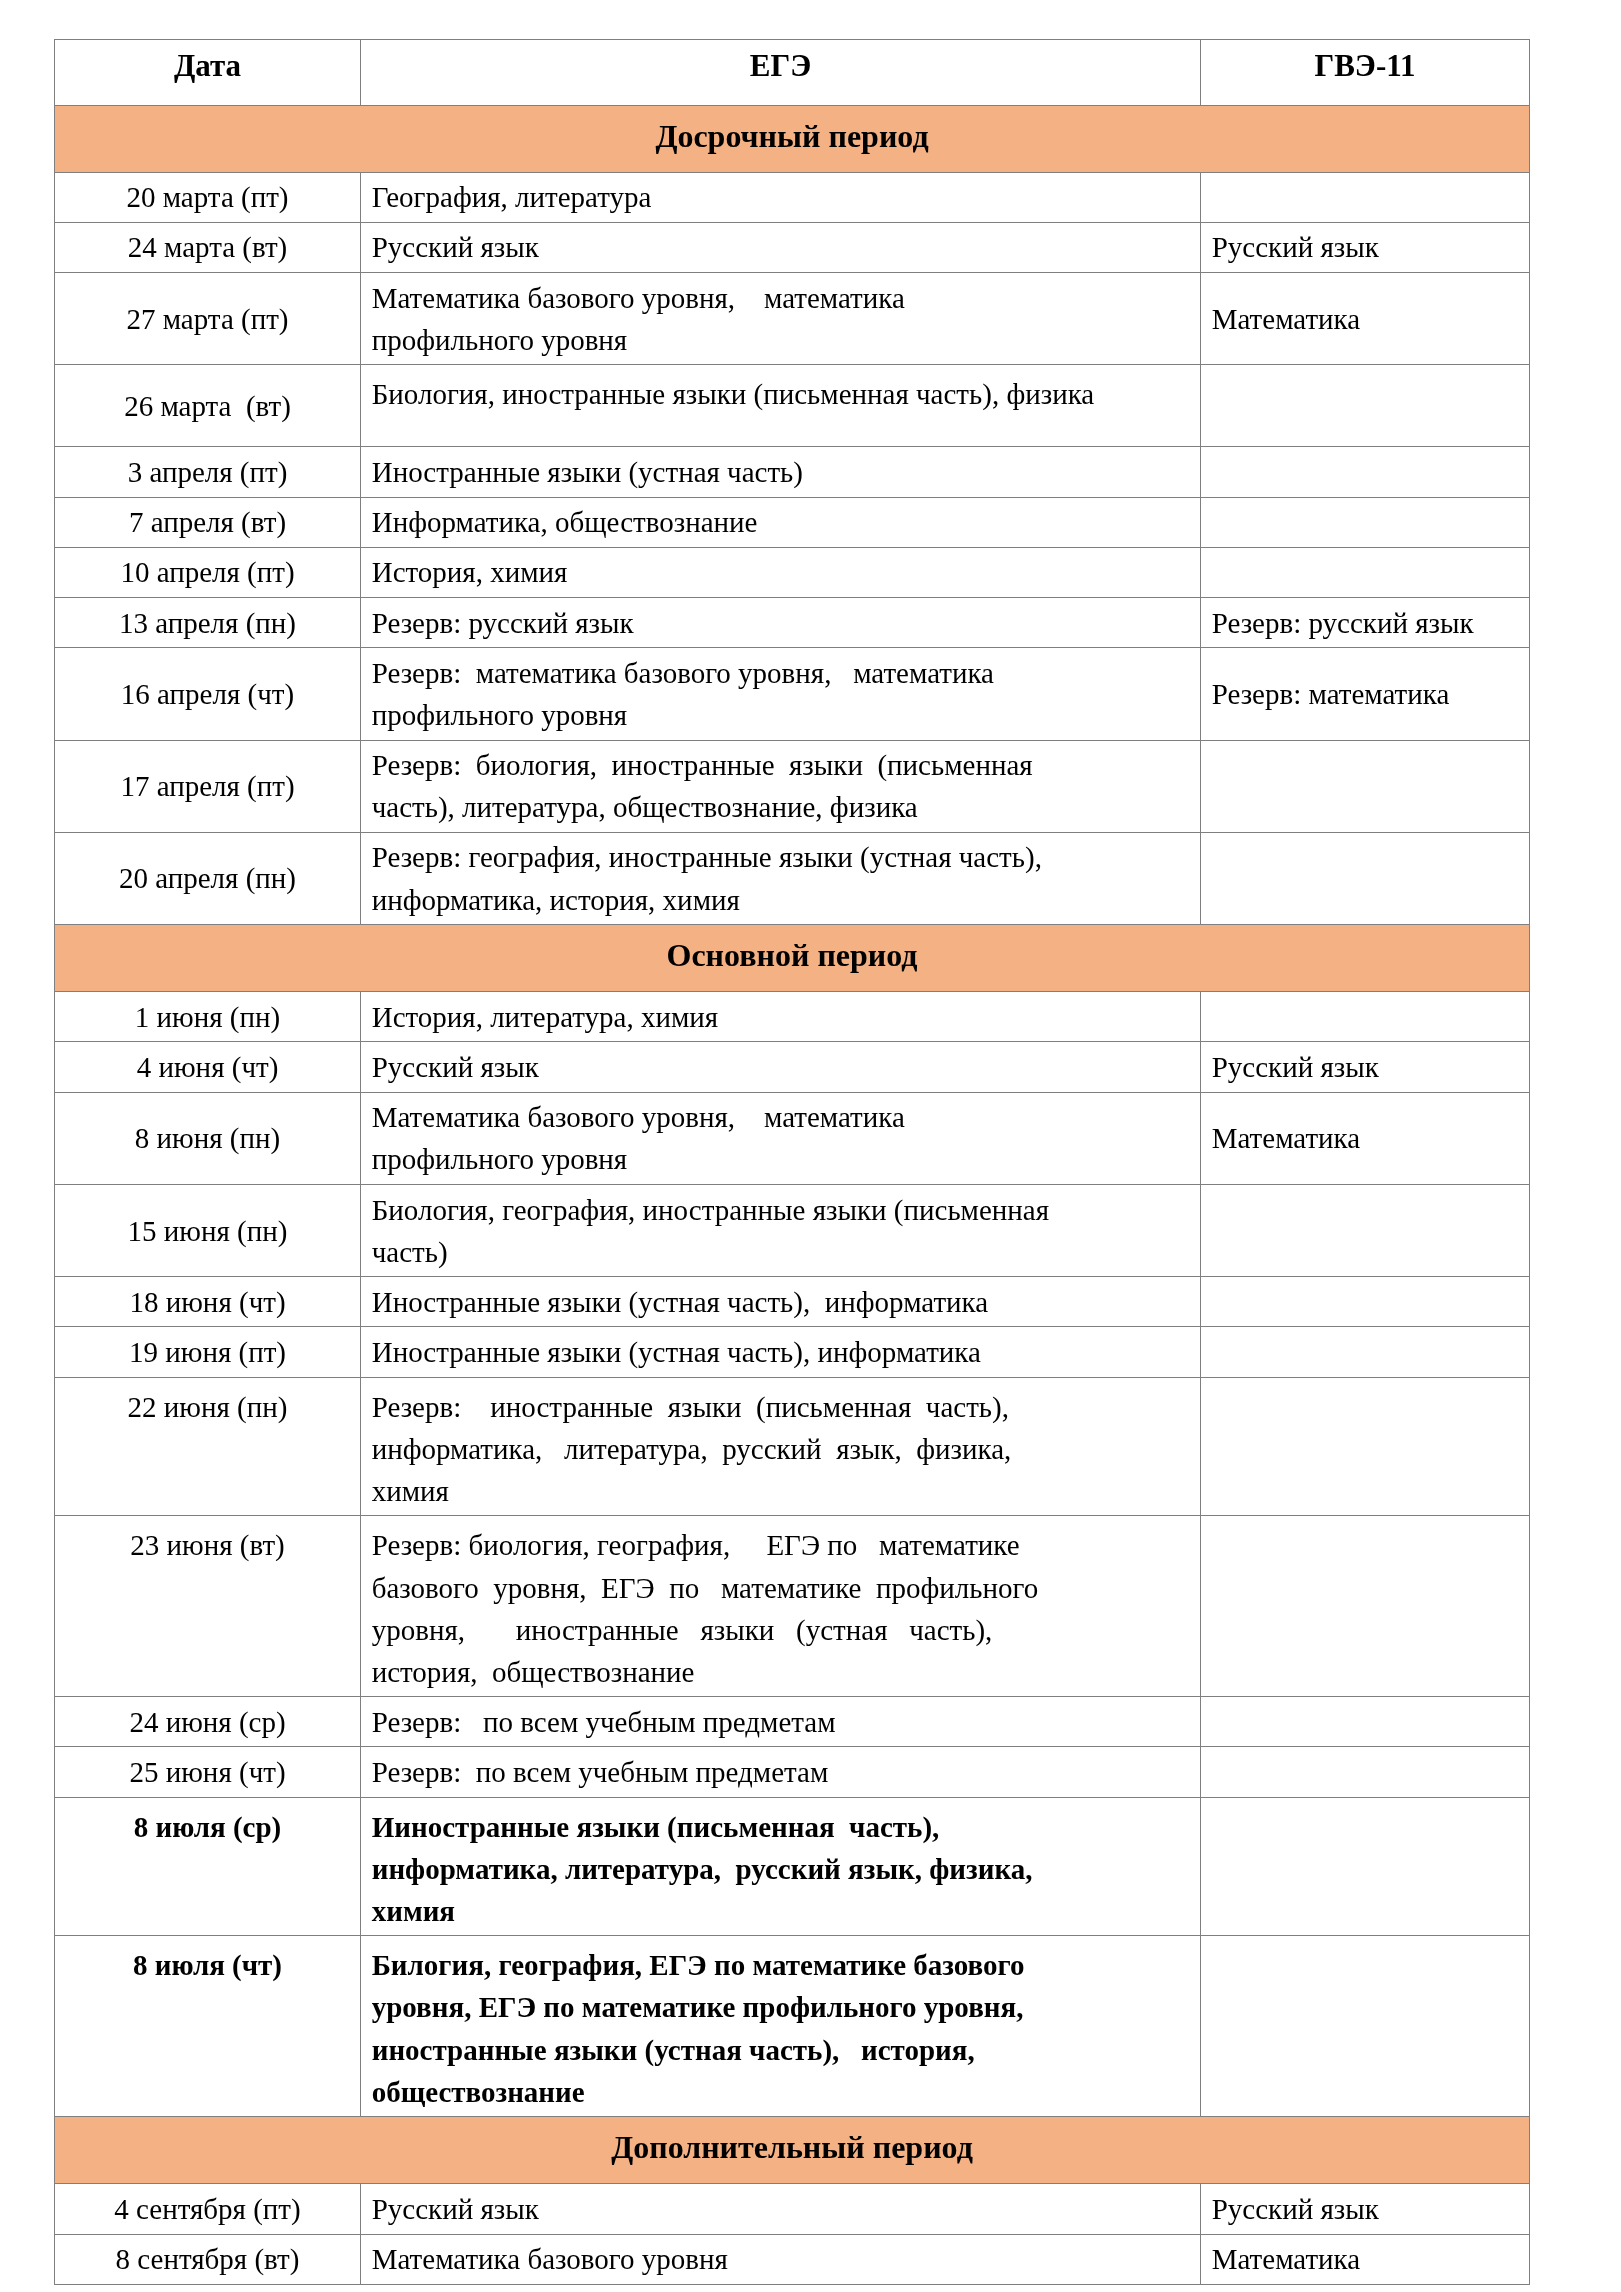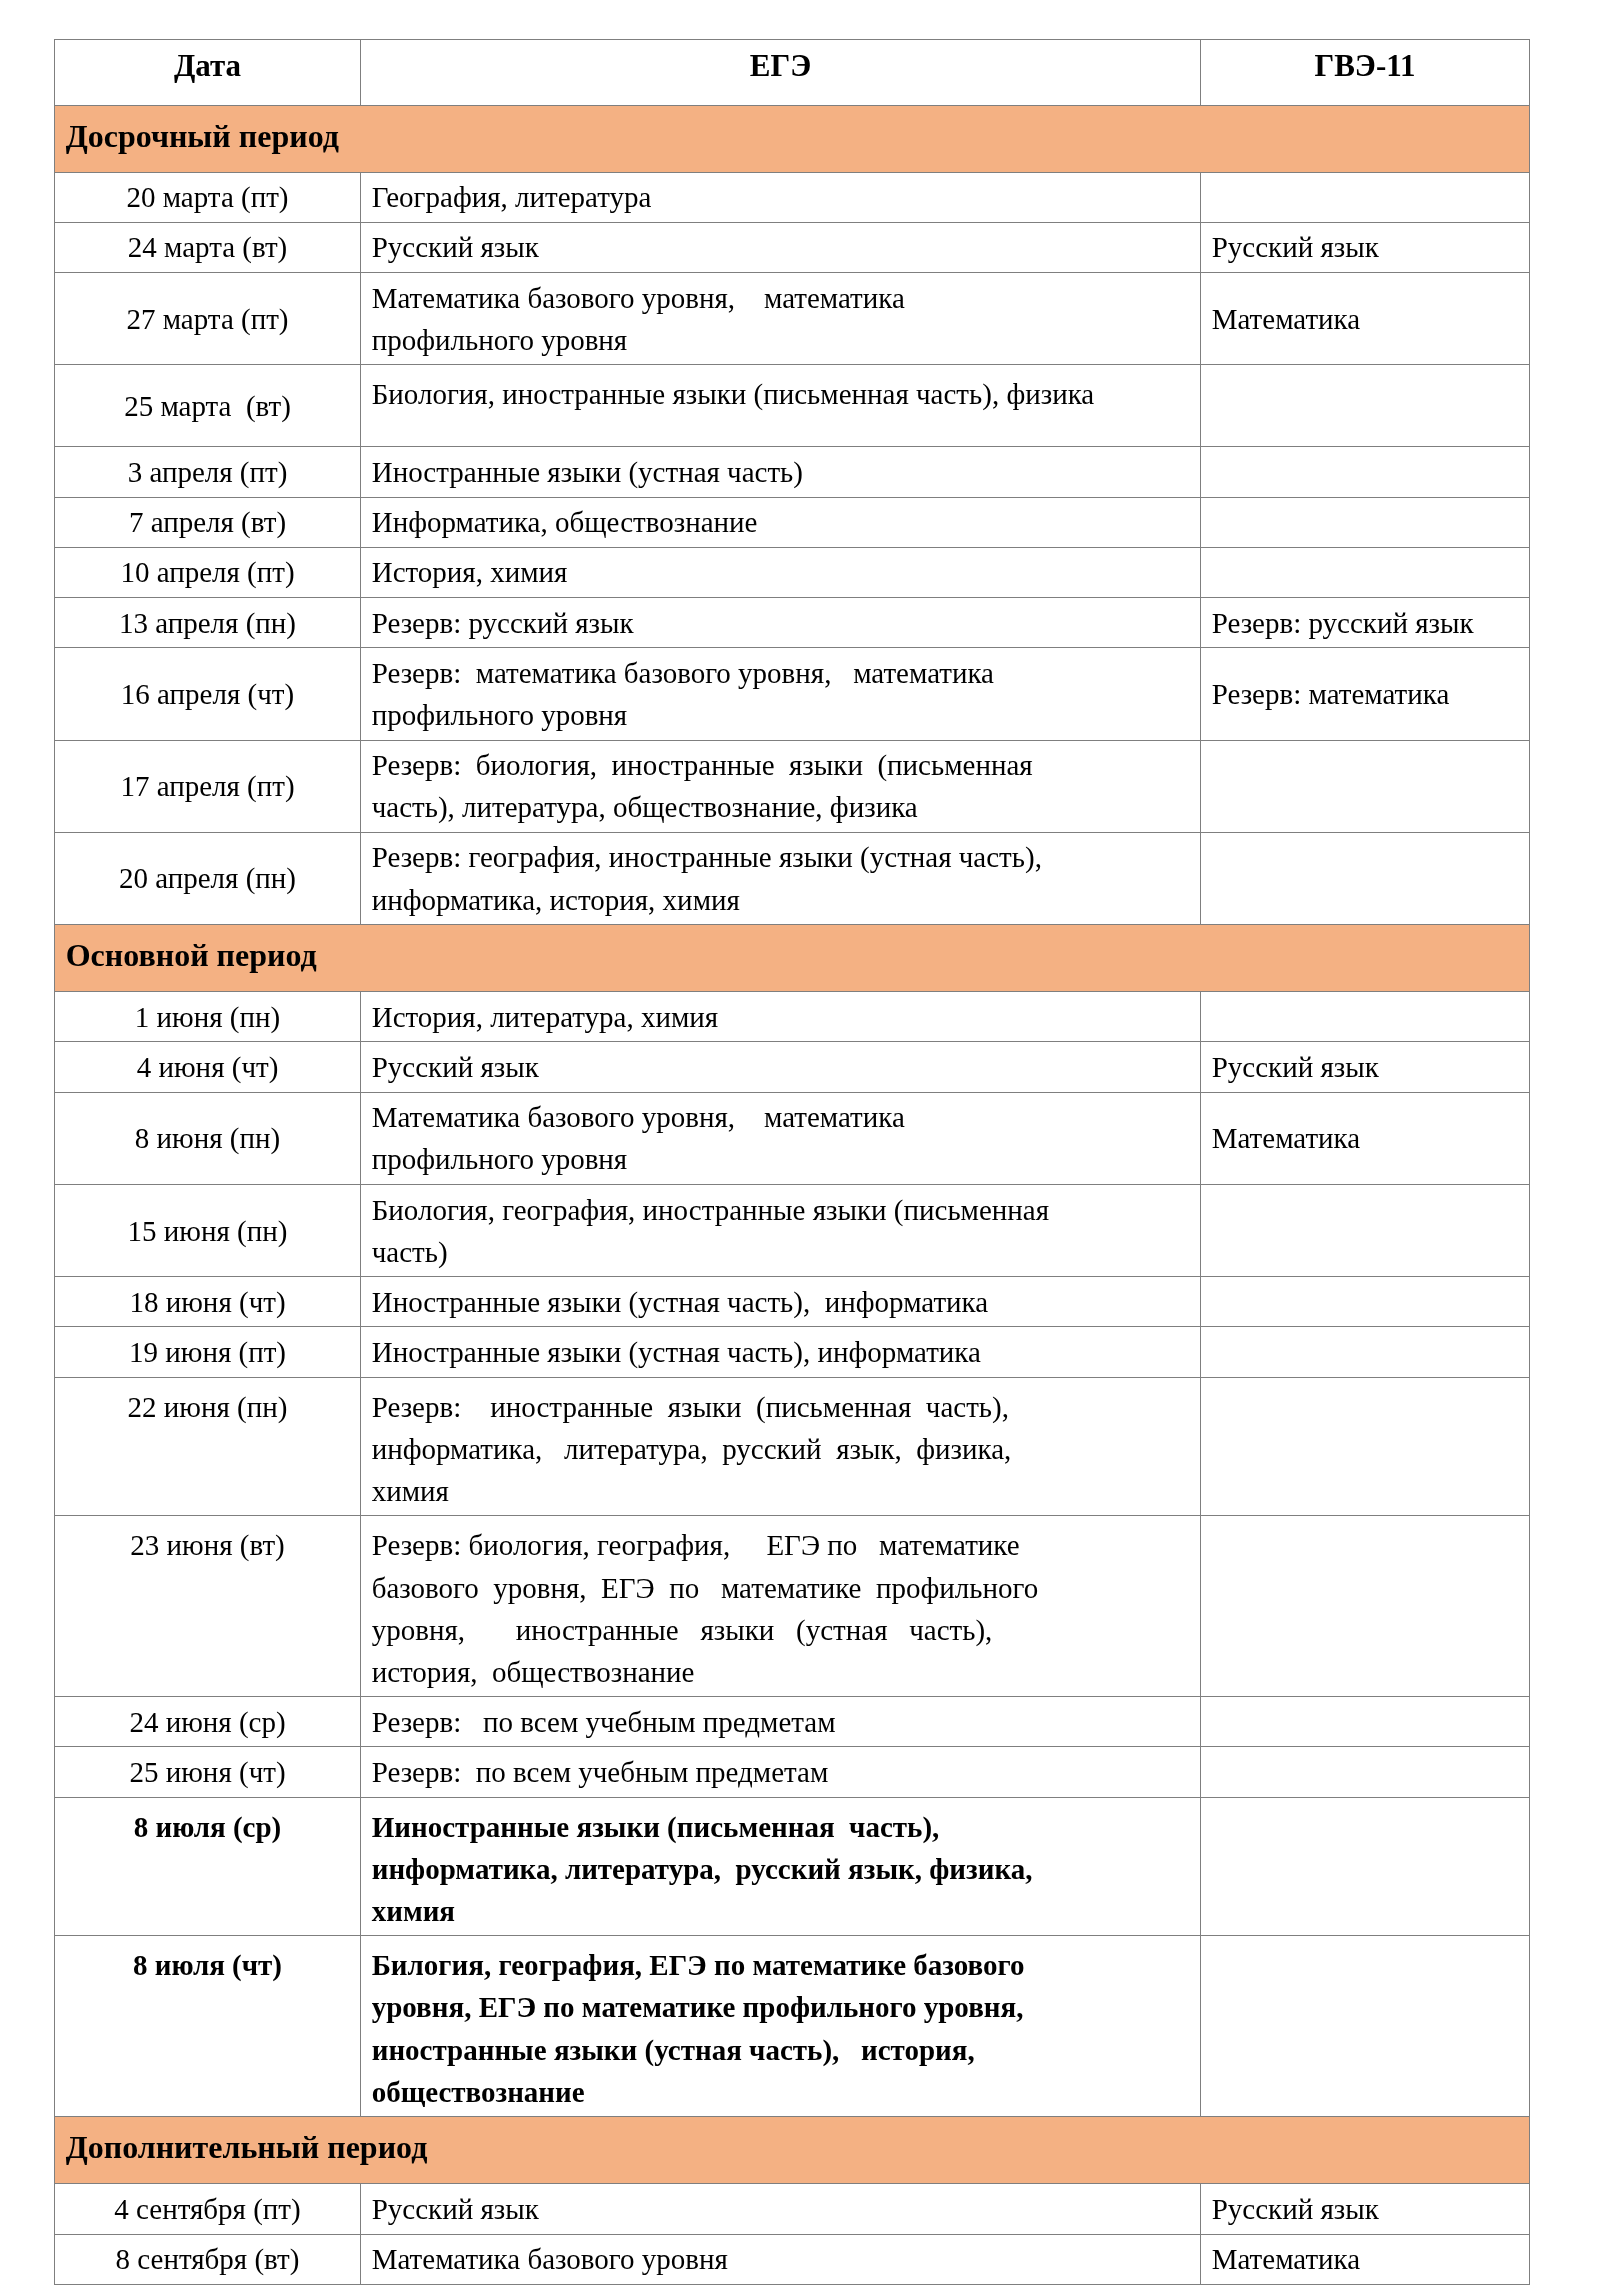--- a/index.html
+++ b/index.html
@@ -32,21 +32,21 @@
     padding:3.6px 10.7px;
   }
   th{
     font-size:31px;font-weight:bold;text-align:center;
     padding-bottom:16px;
   }
   td.date{text-align:center;padding:3.6px 5.4px;}
   td.ege,td.gve{text-align:left;}
   tr.band td{
     background:var(--band-bg);
-    font-weight:bold;font-size:32px;
+    text-align:center;font-weight:bold;font-size:32px;
     padding:7.2px 10.7px 12.5px 10.7px;
   }
   tr.v-reserve td.ege, tr.v-reserve td.gve{}
   tr.v-bold td{font-weight:bold;}
   tr.top td{vertical-align:top;padding-top:8px;}
   td.ege-top{vertical-align:top;padding-top:8px;}
 </style>
 </head>
 <body>
 
@@ -77,21 +77,21 @@
         <td class="ege">Русский язык</td>
         <td class="gve">Русский язык</td>
       </tr>
       <tr class="v-normal" style="height: 81px;">
         <td class="date">27 марта (пт)</td>
         <td class="ege">Математика базового уровня,    математика
 профильного уровня</td>
         <td class="gve">Математика</td>
       </tr>
       <tr class="v-normal" style="height: 82px;">
-        <td class="date">25 марта  (вт)</td>
+        <td class="date">26 марта  (вт)</td>
         <td class="ege ege-top">Биология, иностранные языки (письменная часть), физика</td>
         <td class="gve"></td>
       </tr>
       <tr class="v-normal" style="height: 39px;">
         <td class="date">3 апреля (пт)</td>
         <td class="ege">Иностранные языки (устная часть)</td>
         <td class="gve"></td>
       </tr>
       <tr class="v-normal" style="height: 42px;">
         <td class="date">7 апреля (вт)</td>

